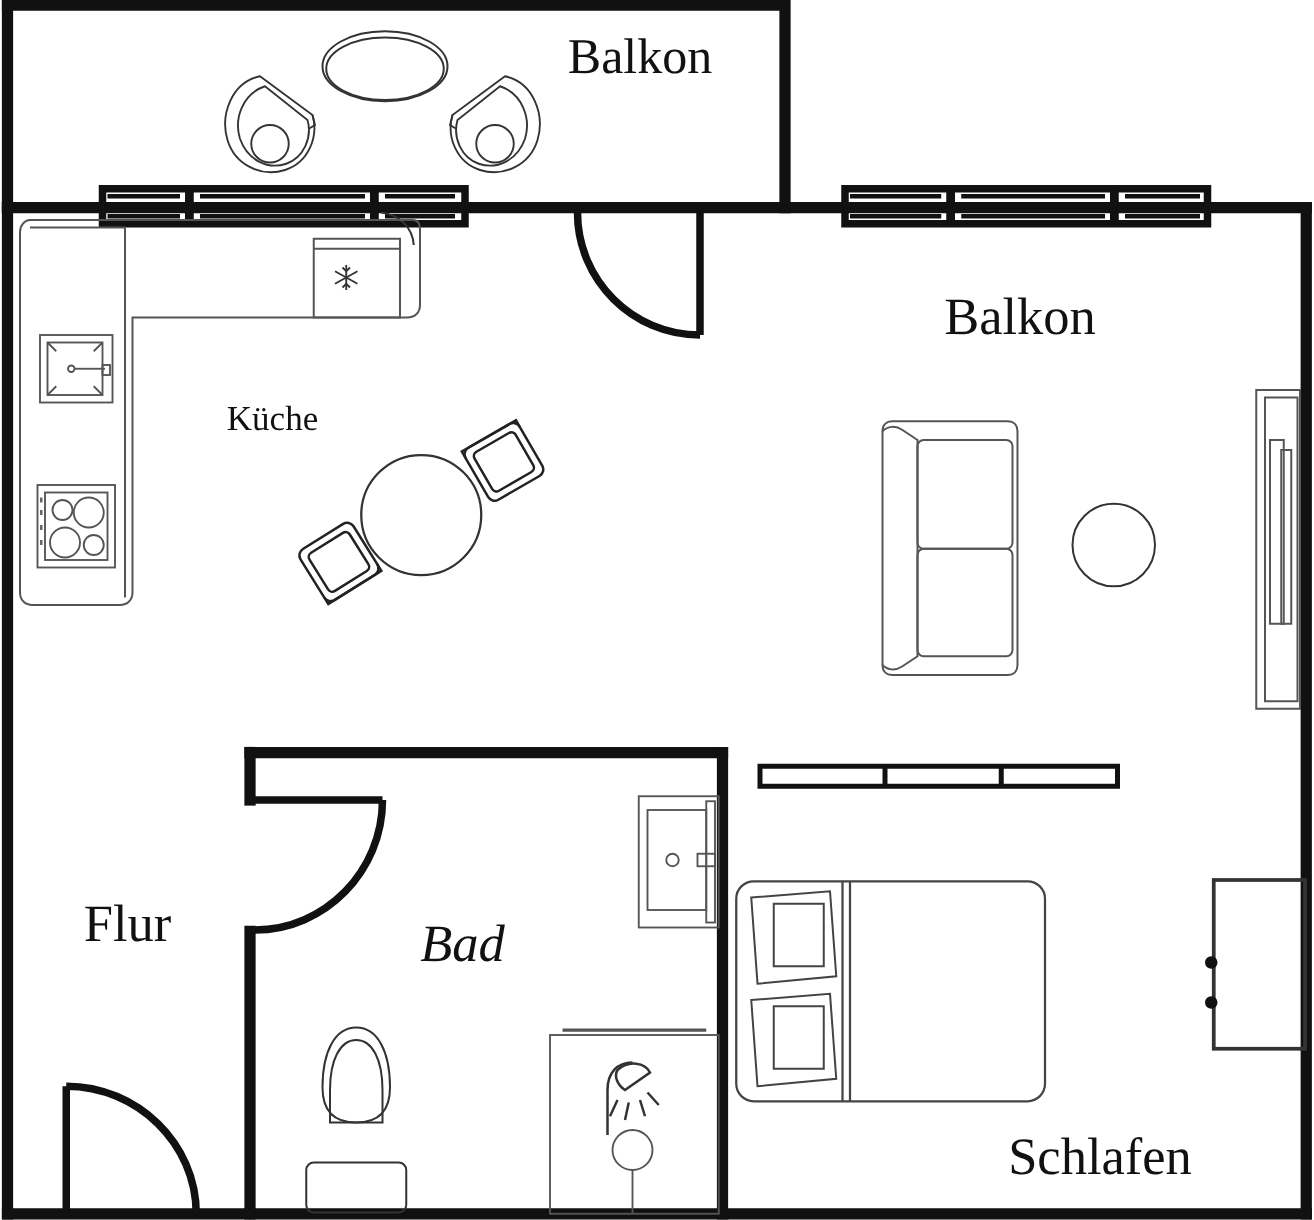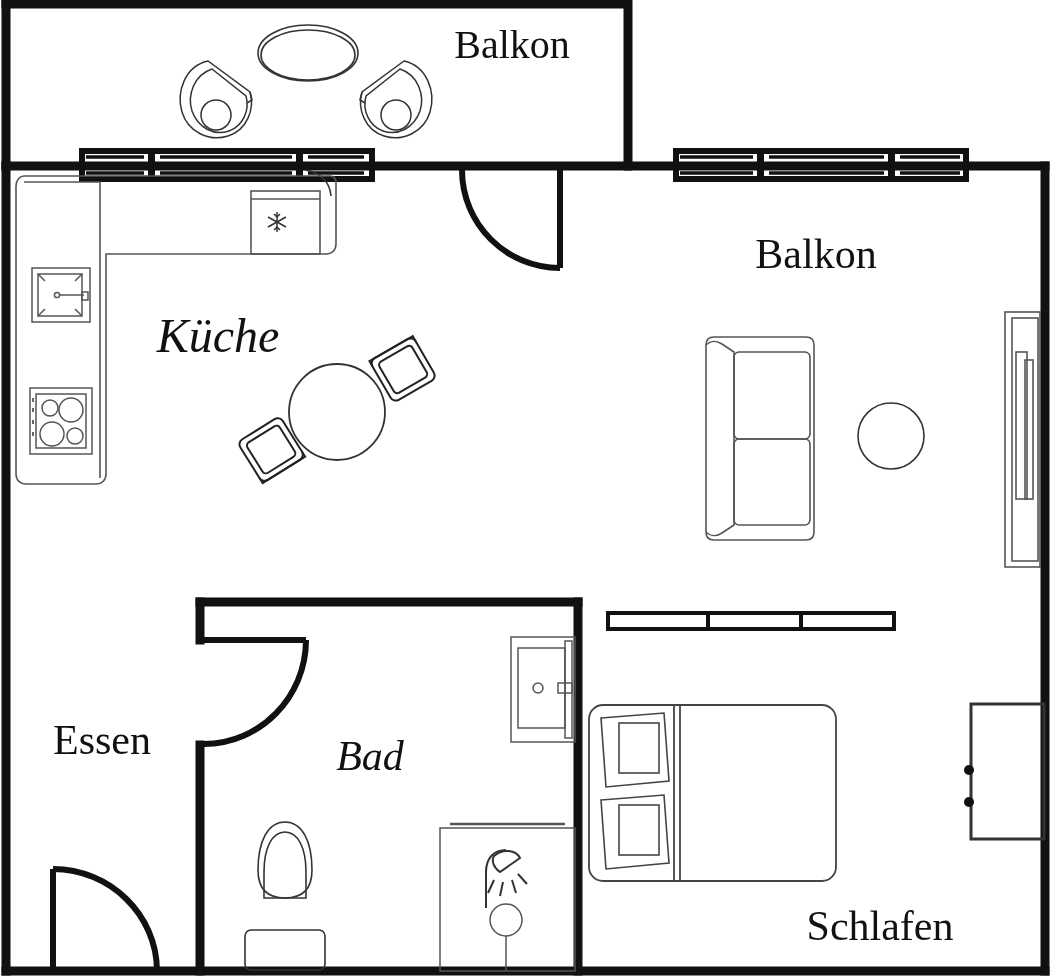--- a/index.html
+++ b/index.html
@@ -271,24 +271,24 @@
 
     <g fill="none" stroke="#111111">
       <path d="M 53 869 L 53 968" stroke-width="6"></path>
       <path d="M 53 869 C 110 869 157 915 157 971" stroke-width="6"></path>
     </g>
 
   </svg>
 
   <div class="room-label" style="left:512px; top:45px; font-size:40px; transform:translate(-50%,-50%);">Balkon</div>
 
-  <div class="room-label" style="left:218px; top:336px; font-size:48px; transform:translate(-50%,-50%);font-style:italic;">Küche</div>
+  <div class="room-label" style="left:218px; top:336px; font-size:28px; transform:translate(-50%,-50%);">Küche</div>
 
 
   <div class="room-label" style="left:816px; top:254px; font-size:42px; transform:translate(-50%,-50%);">Balkon</div>
 
-  <div class="room-label" style="left:102px; top:740px; font-size:42px; transform:translate(-50%,-50%);">Essen</div>
+  <div class="room-label" style="left:102px; top:740px; font-size:42px; transform:translate(-50%,-50%);">Flur</div>
 
   <div class="room-label" style="left:370px; top:756px; font-size:42px; transform:translate(-50%,-50%);font-style:italic;">Bad</div>
 
   <div class="room-label" style="left:880px; top:926px; font-size:42px; transform:translate(-50%,-50%);">Schlafen</div>
 
 </div>
 
 </body></html>

